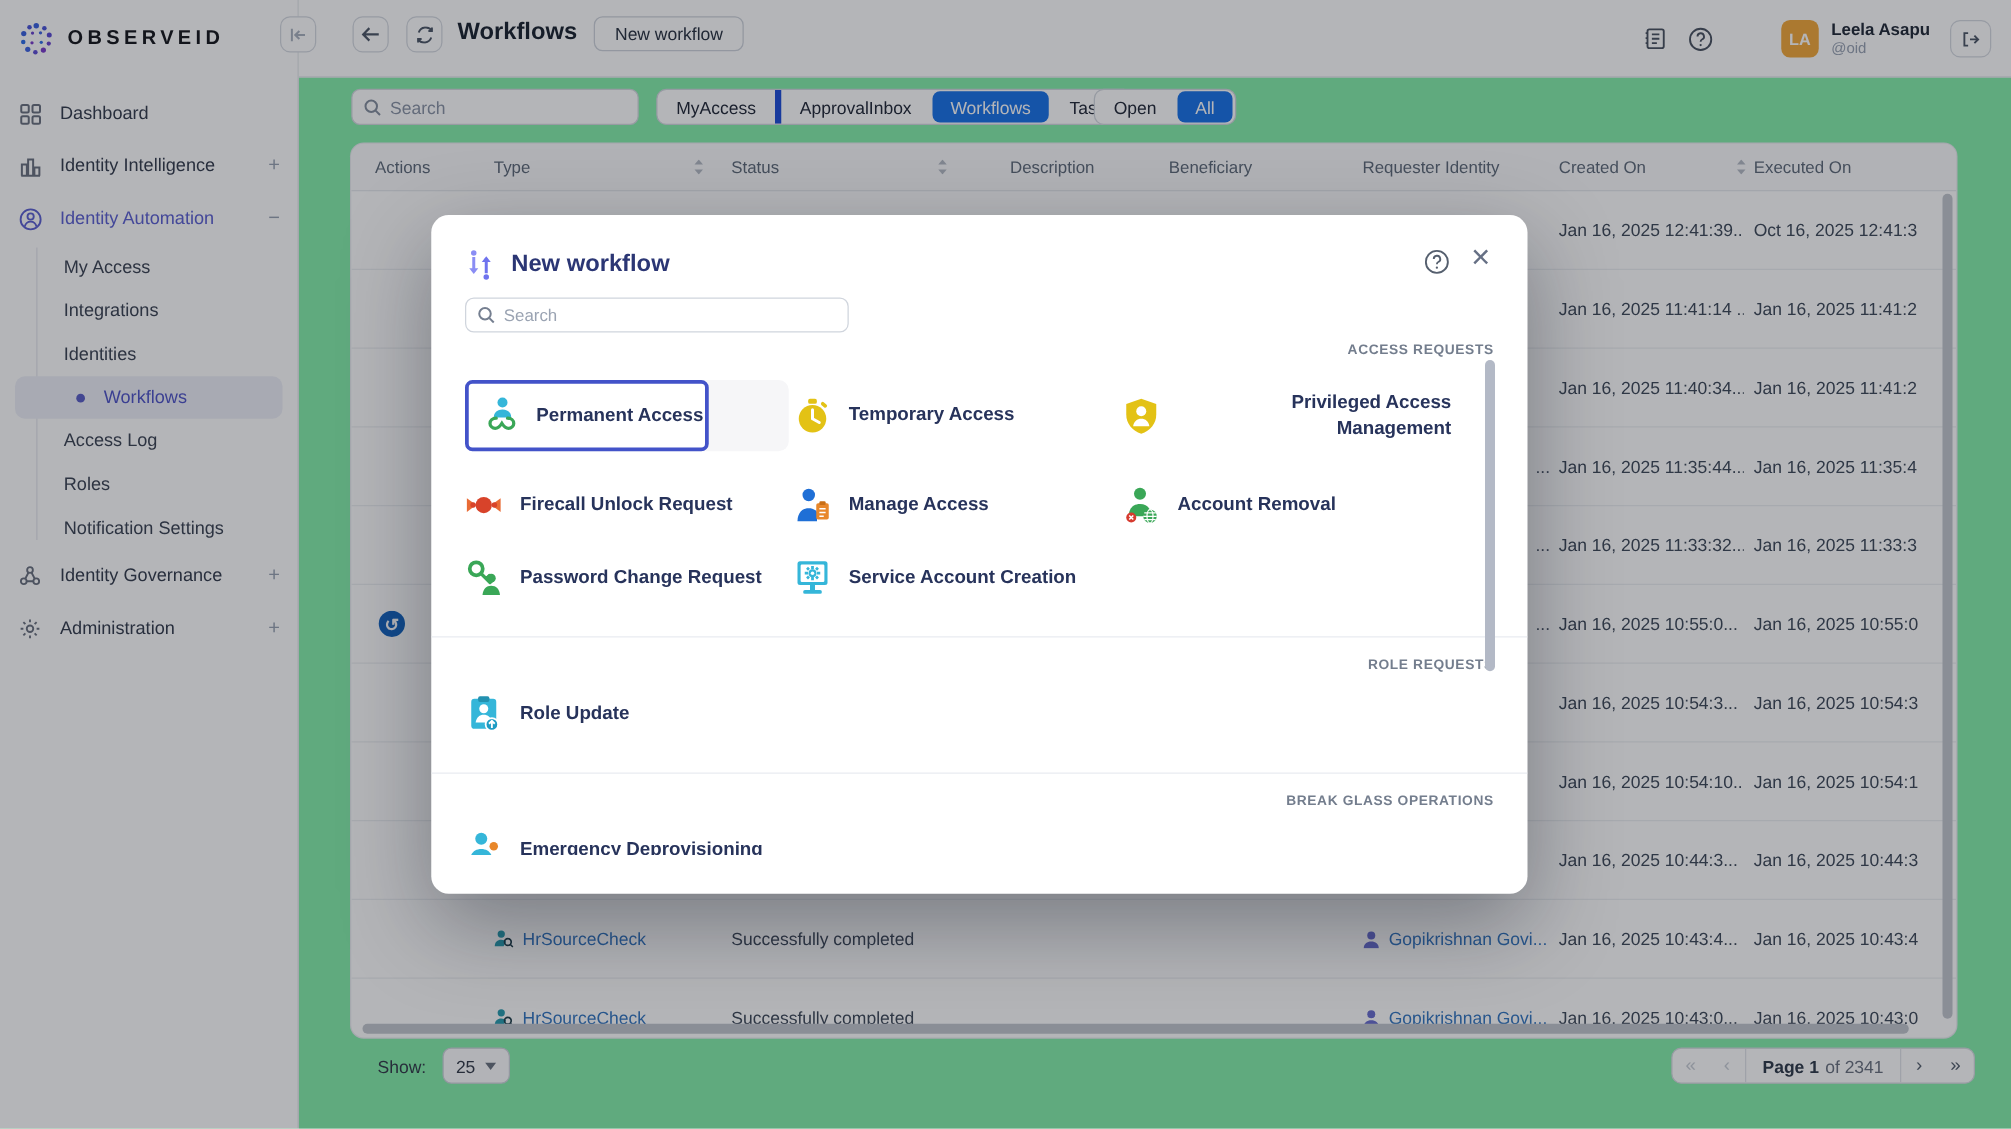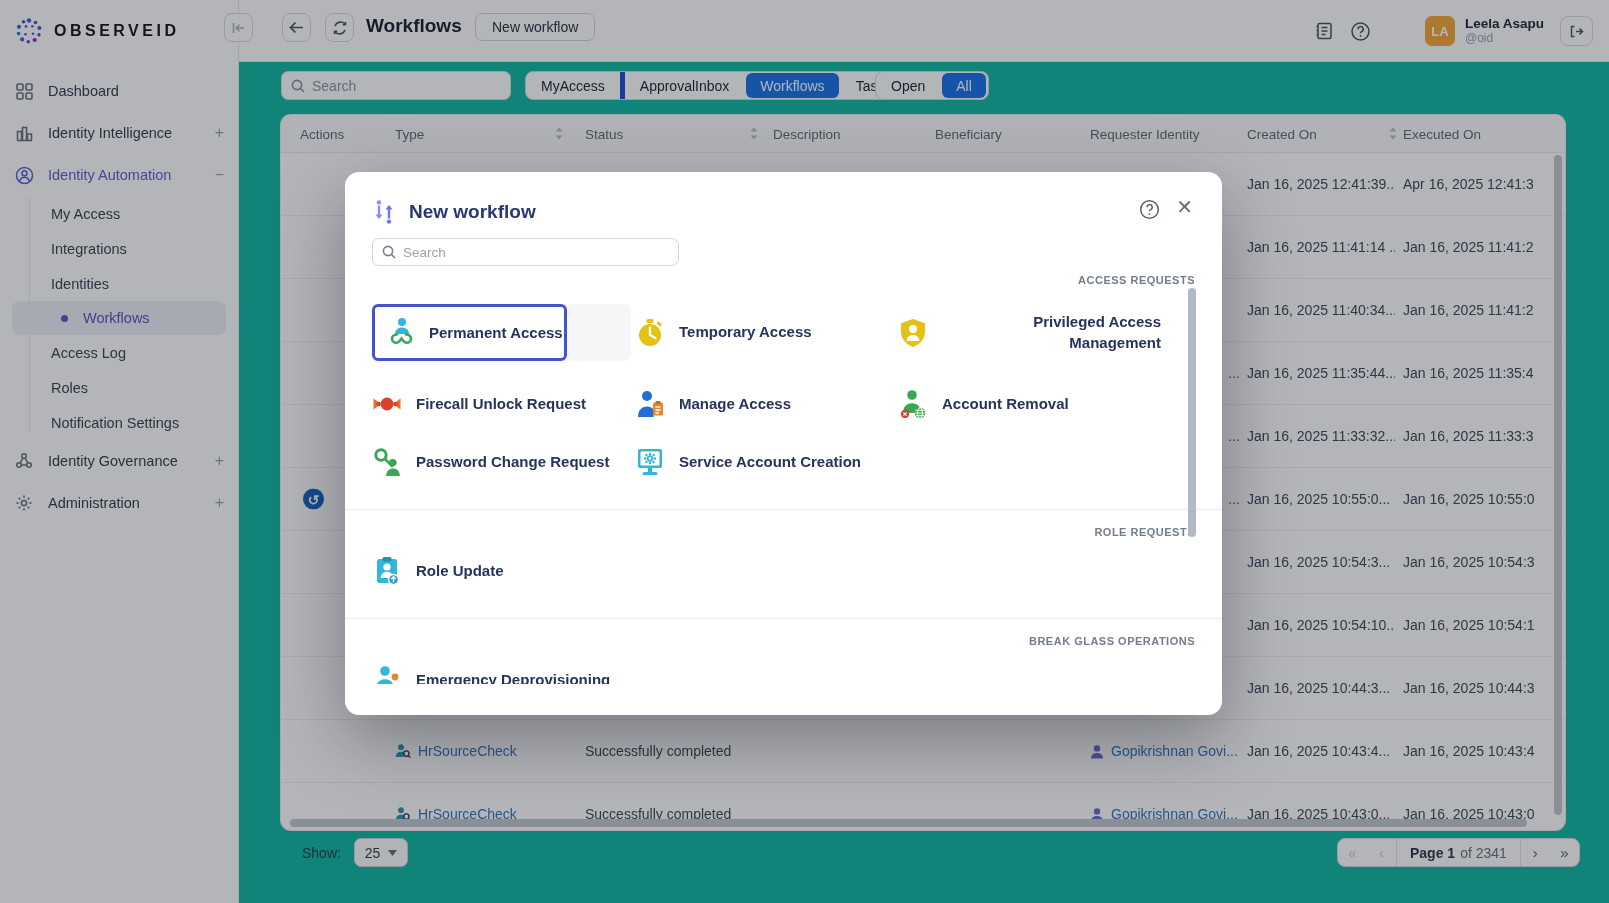--- a/index.html
+++ b/index.html
@@ -1,17 +1,17 @@
 <!DOCTYPE html>
 <html><head>
 <meta charset="utf-8">
 <style>
   * { margin:0; padding:0; box-sizing:border-box; }
   html,body { width:1609px; height:903px; background:#f4f5f7; font-family:"Liberation Sans", sans-serif; overflow:hidden; }
-  .app { position:relative; width:1609px; height:903px; background:#14b8a6; }
+  .app { position:relative; width:1609px; height:903px; background:#86efac; }
 
   
   .sidebar { position:absolute; left:0; top:0; width:239px; height:903px; background:#fff; border-right:1px solid #e7e9ee; z-index:1; }
   .logo-row { display:flex; align-items:center; gap:10px; padding:16px 0 14px 14px; }
   .logo-text { font-size:16px; font-weight:700; letter-spacing:3.5px; color:#16181d; }
   .nav { padding-top:10px; position:relative; }
   .nav-item { display:flex; align-items:center; height:42px; padding:0 14px; color:#353d4e; font-size:14.5px; cursor:pointer; }
   .nav-item .nicon { width:20px; height:20px; margin-right:14px; display:flex; align-items:center; justify-content:center; }
   .nav-item .expander { margin-left:auto; color:#98a2b3; font-size:16px; }
   .nav-item.active-group { color:#5d61d2; font-weight:500; }
@@ -54,21 +54,21 @@
   .table-card { position:absolute; left:42px; top:53px; width:1284px; height:715px; background:#fff; border-radius:10px; overflow:hidden; box-shadow:0 0 0 1px #ebedf1; }
   .thead { position:relative; height:38px; background:#fbfbfd; border-bottom:1px solid #e7eaee; }
   .hcell { position:absolute; top:50%; transform:translateY(-50%); font-size:13.5px; color:#5f6b7a; white-space:nowrap; display:flex; align-items:center; gap:6px; }
   .sort-glyph { display:inline-flex; flex-direction:column; line-height:0; color:#b6bcc6; }
   .rows-wrap { position:absolute; left:0; top:38px; width:100%; height:668px; overflow:hidden; }
   .trow { position:relative; height:63px; border-bottom:1px solid #edeff2; }
   .cell { position:absolute; top:50%; transform:translateY(-50%); font-size:14px; color:#3f4a5a; white-space:nowrap; overflow:hidden; display:flex; align-items:center; gap:7px; }
   .c-actions { left:19px; width:86px; }
   .c-type { left:114px; width:182px; }
   .c-status { left:304px; width:192px; }
-  .c-desc { left:492px; width:142px; }
+  .c-desc { left:527px; width:142px; }
   .c-benef { left:654px; width:147px; }
   .c-req { left:809px; width:150px; }
   .c-req.tail { justify-content:flex-end; color:#4a5565; }
   .c-created { left:966px; width:148px; }
   .c-exec { left:1122px; width:158px; }
   .link { color:#3577c1; cursor:pointer; }
   .retry-circle { width:21px; height:21px; border-radius:50%; background:#1565c0; color:#fff; display:flex; align-items:center; justify-content:center; font-size:14px; font-weight:700; margin-left:3px; cursor:pointer; }
   .vscroll { position:absolute; right:3px; top:40px; width:8px; height:660px; background:#c2c7ce; border-radius:4px; }
   .hscroll { position:absolute; left:9px; top:704px; width:1237px; height:8px; background:#c2c7ce; border-radius:4px; }
 
@@ -328,21 +328,21 @@
                 <path d="M4 12L.6 8h6.8z" fill="#b6bcc6"></path>
               </svg>
           </span>
         </div>
         <div class="hcell c-exec">Executed On</div>
       </div>
 
       <div class="rows-wrap">
         <div class="trow">
           <div class="cell c-created">Jan 16, 2025 12:41:39...</div>
-          <div class="cell c-exec">Apr 16, 2025 12:41:3</div>
+          <div class="cell c-exec">Oct 16, 2025 12:41:3</div>
         </div>
         <div class="trow">
           <div class="cell c-created">Jan 16, 2025 11:41:14 ...</div>
           <div class="cell c-exec">Jan 16, 2025 11:41:2</div>
         </div>
         <div class="trow">
           <div class="cell c-created">Jan 16, 2025 11:40:34...</div>
           <div class="cell c-exec">Jan 16, 2025 11:41:2</div>
         </div>
         <div class="trow">

